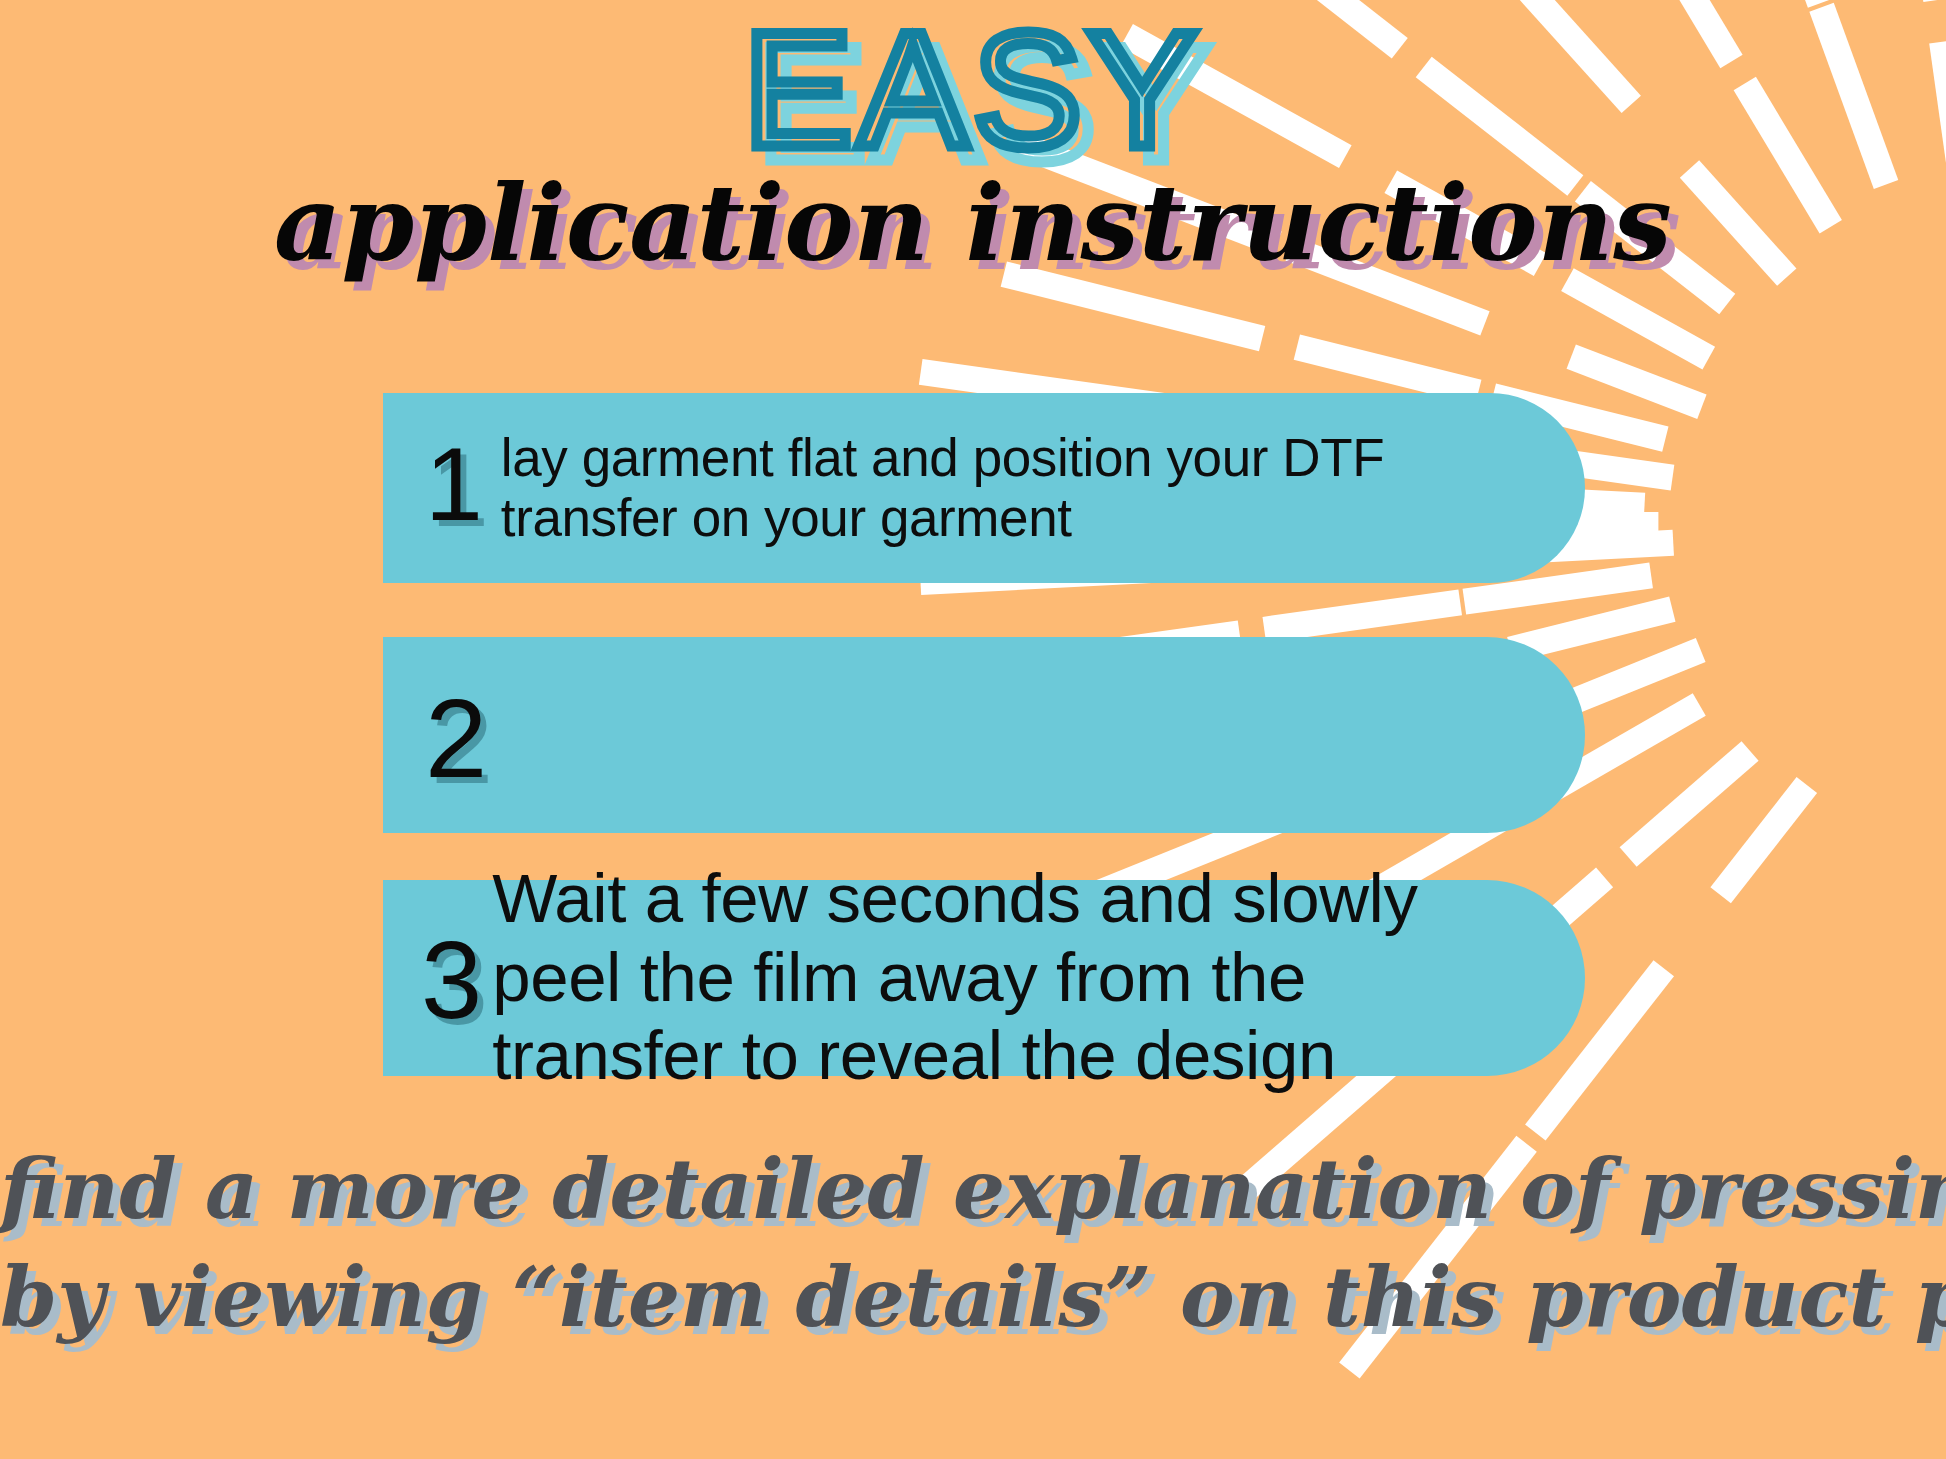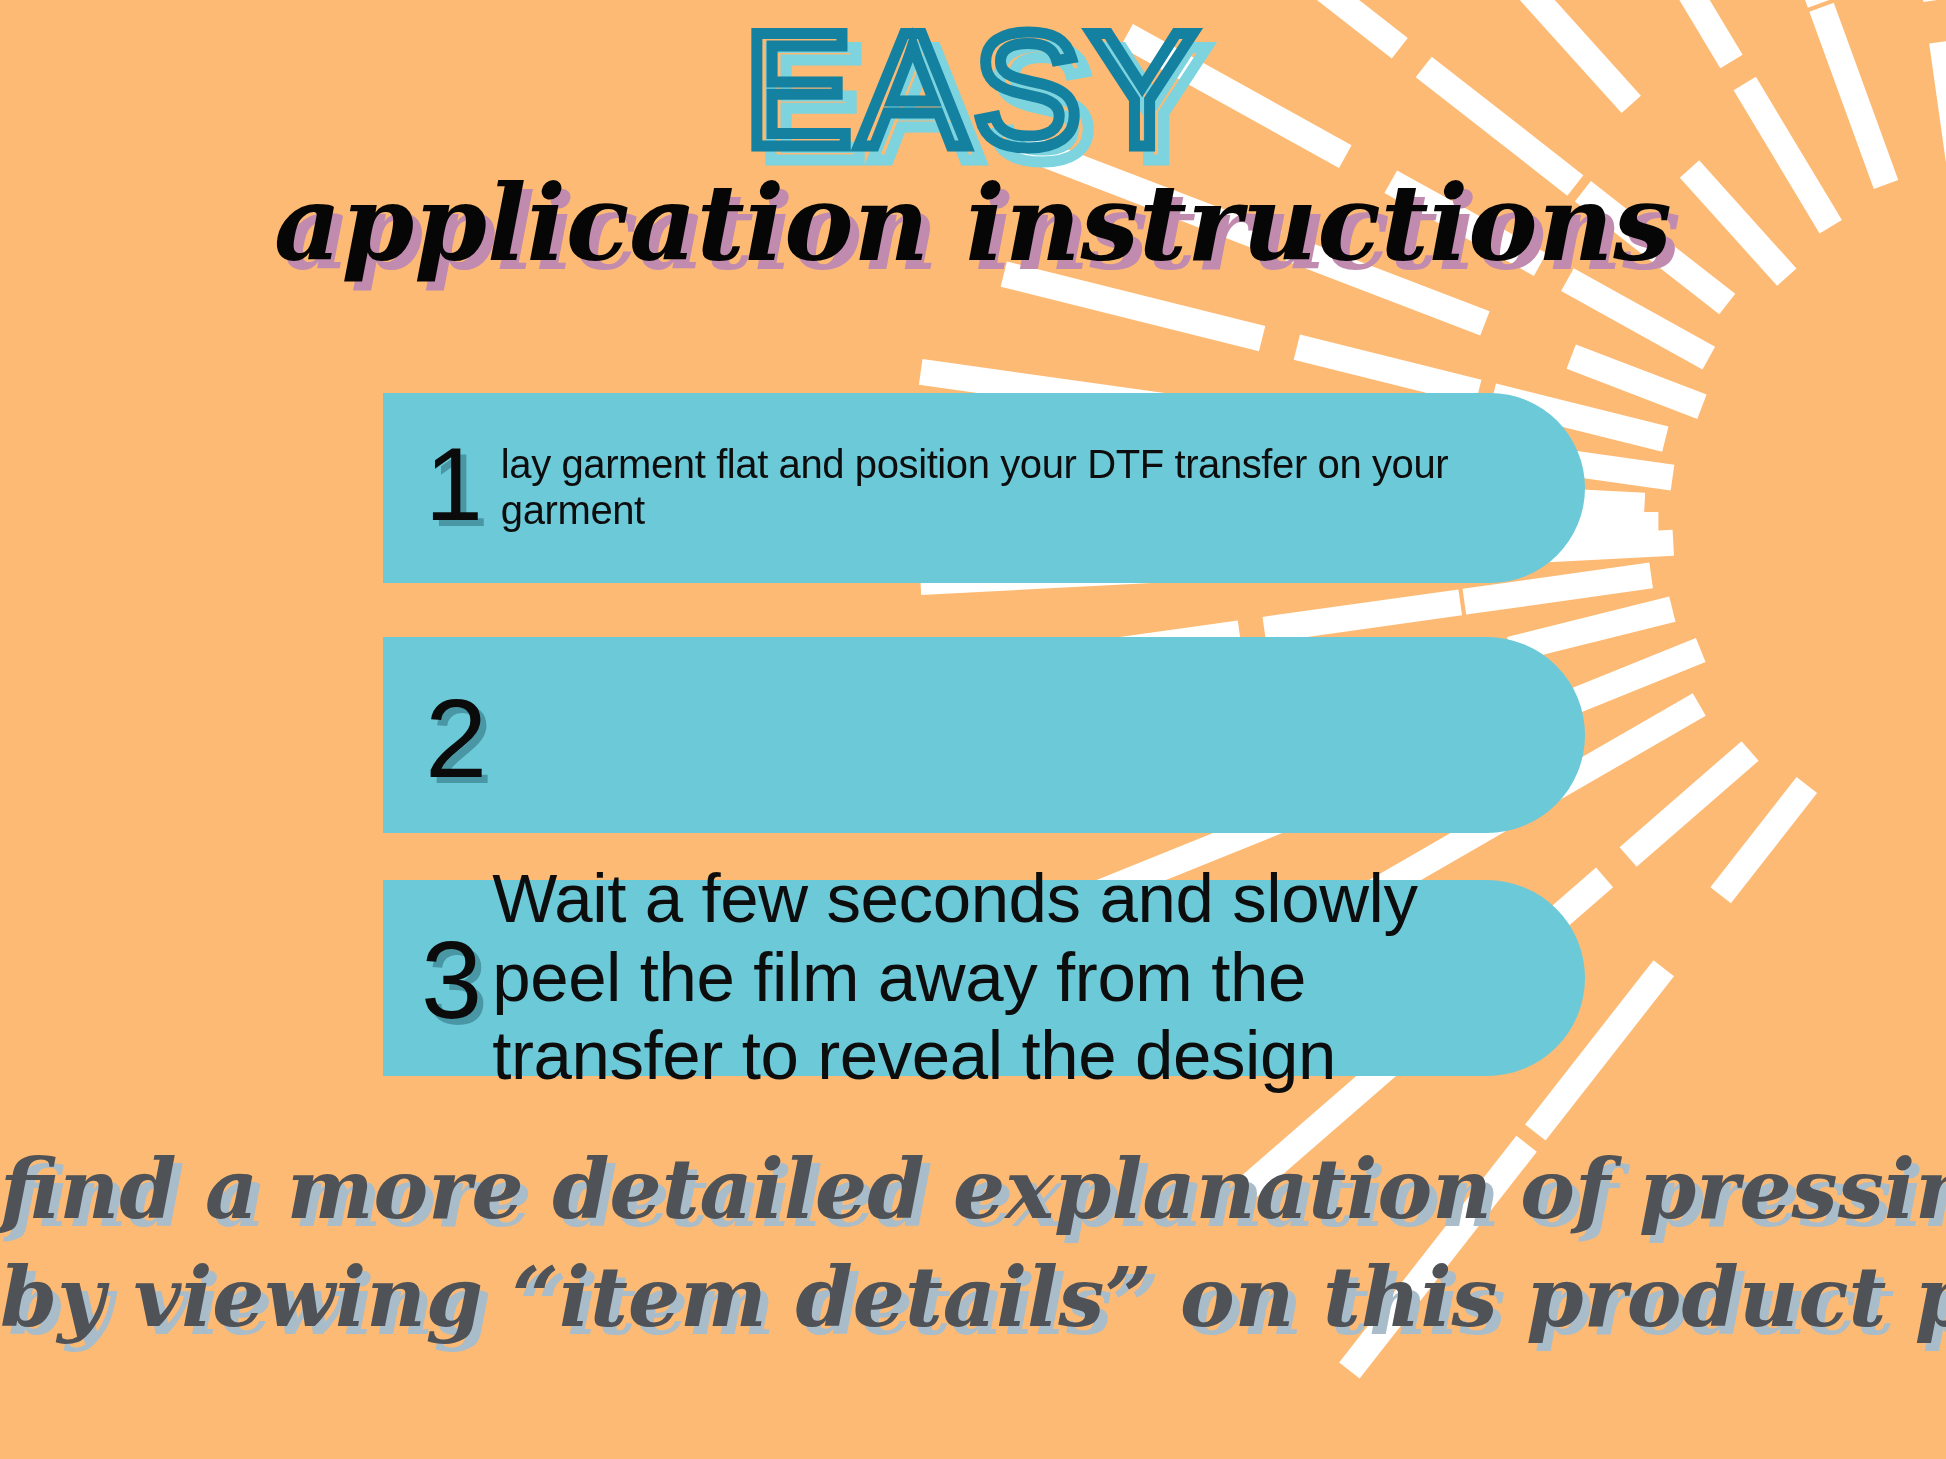--- a/index.html
+++ b/index.html
@@ -97,21 +97,21 @@
     flex: 0 0 auto;
     margin-right: 18px;
     position: relative;
     top: -4px;
   }
   #step-2 .step-num { font-size: 112px; top: 4px; margin-right: 12px; }
   #step-3 .step-num { font-size: 110px; top: 2px; margin-right: 10px; }
 
   .step-text {
     font-family: "Liberation Sans", sans-serif;
-    font-size: 40px;
+    font-size: 53px;
     line-height: 1.14;
     color: #0d0d0d;
     letter-spacing: -0.4px;
   }
   #step-3 .step-text { font-size: 69px; }
 
   
   #tagline {
     position: absolute;
     left: 0;

